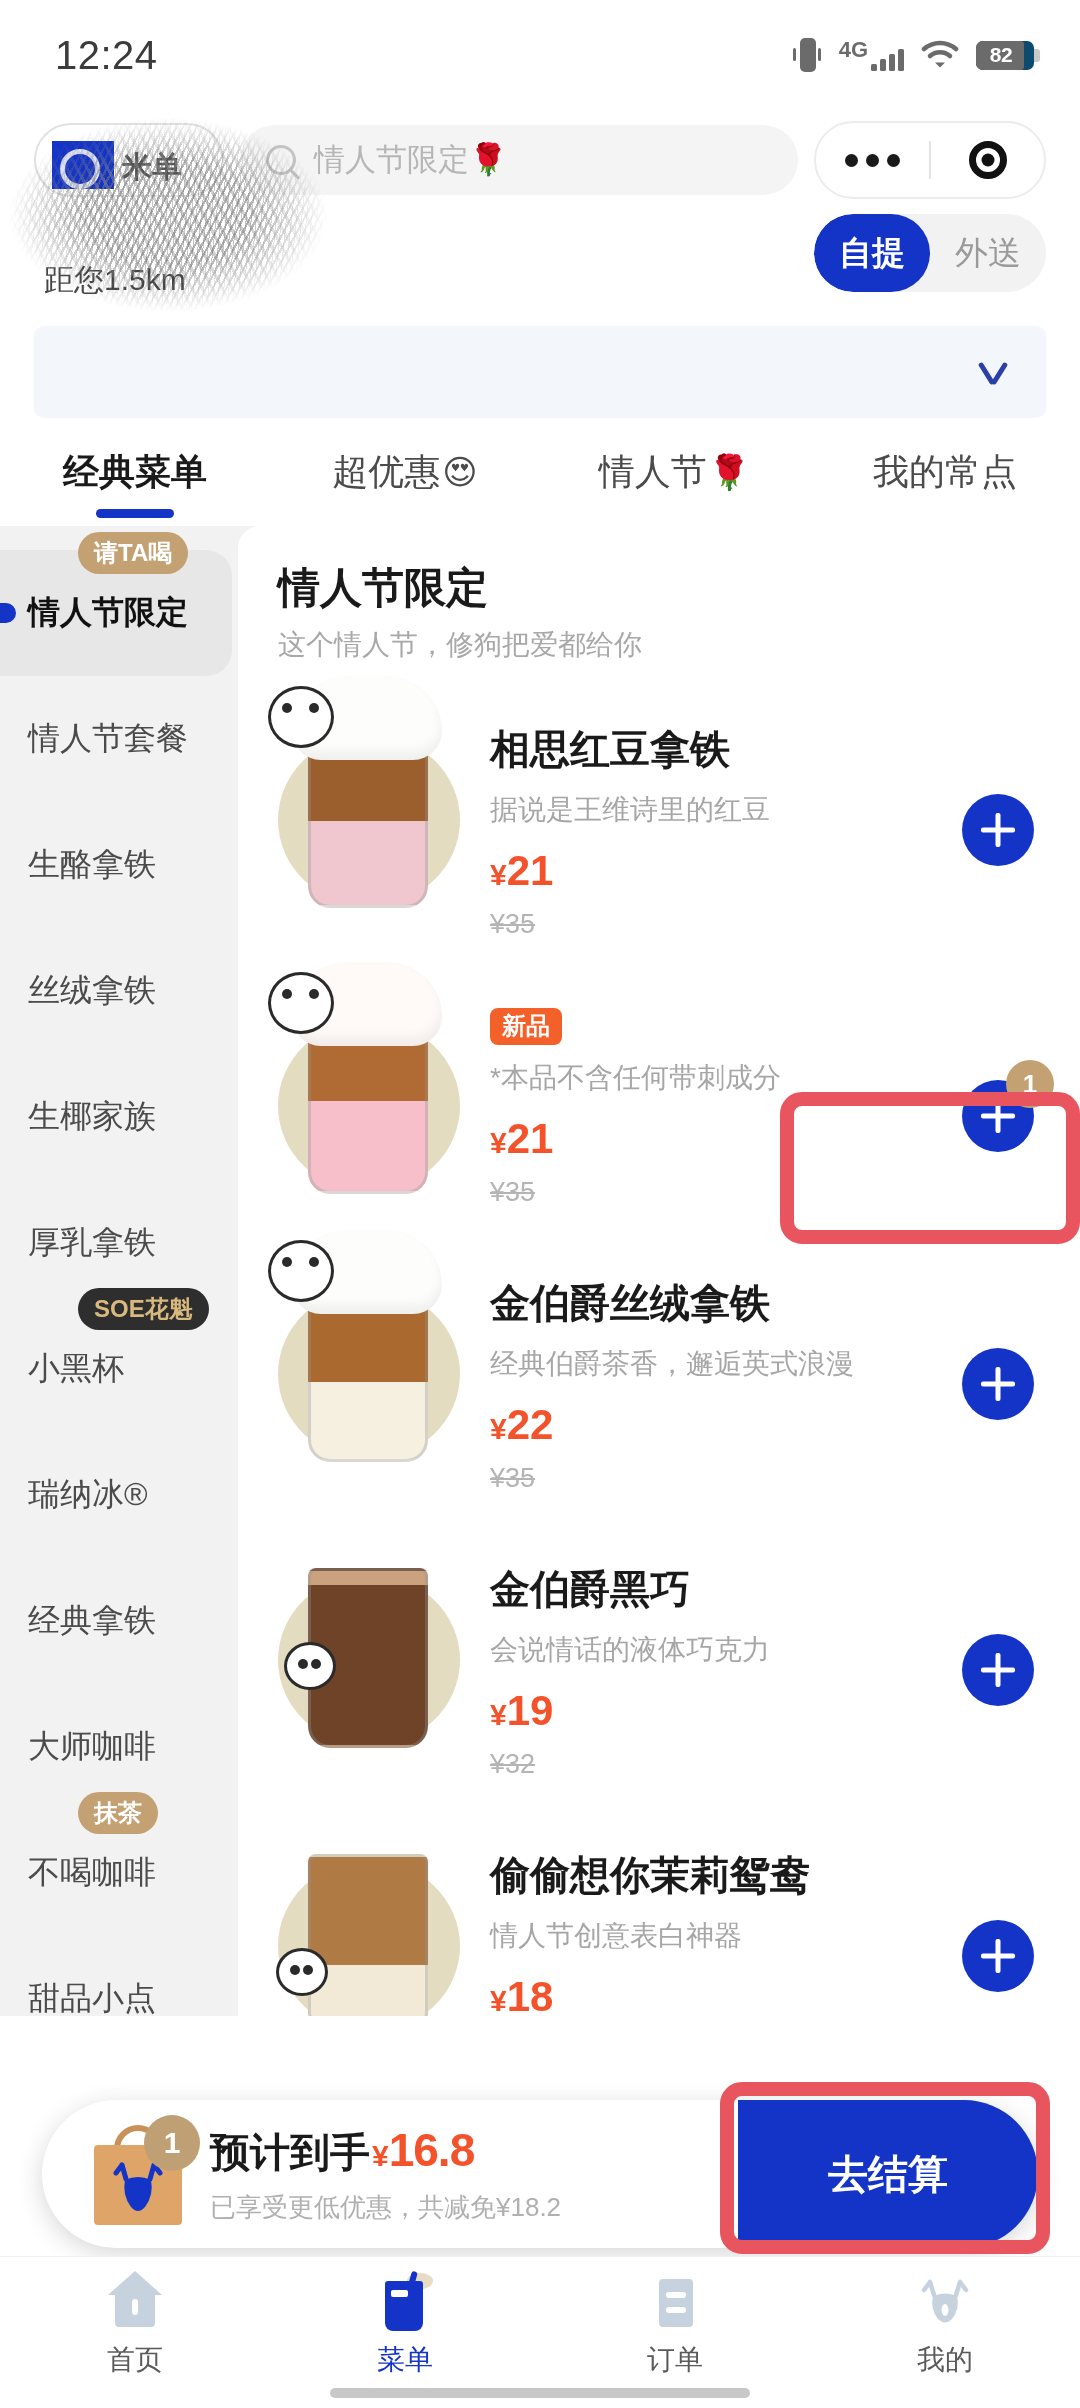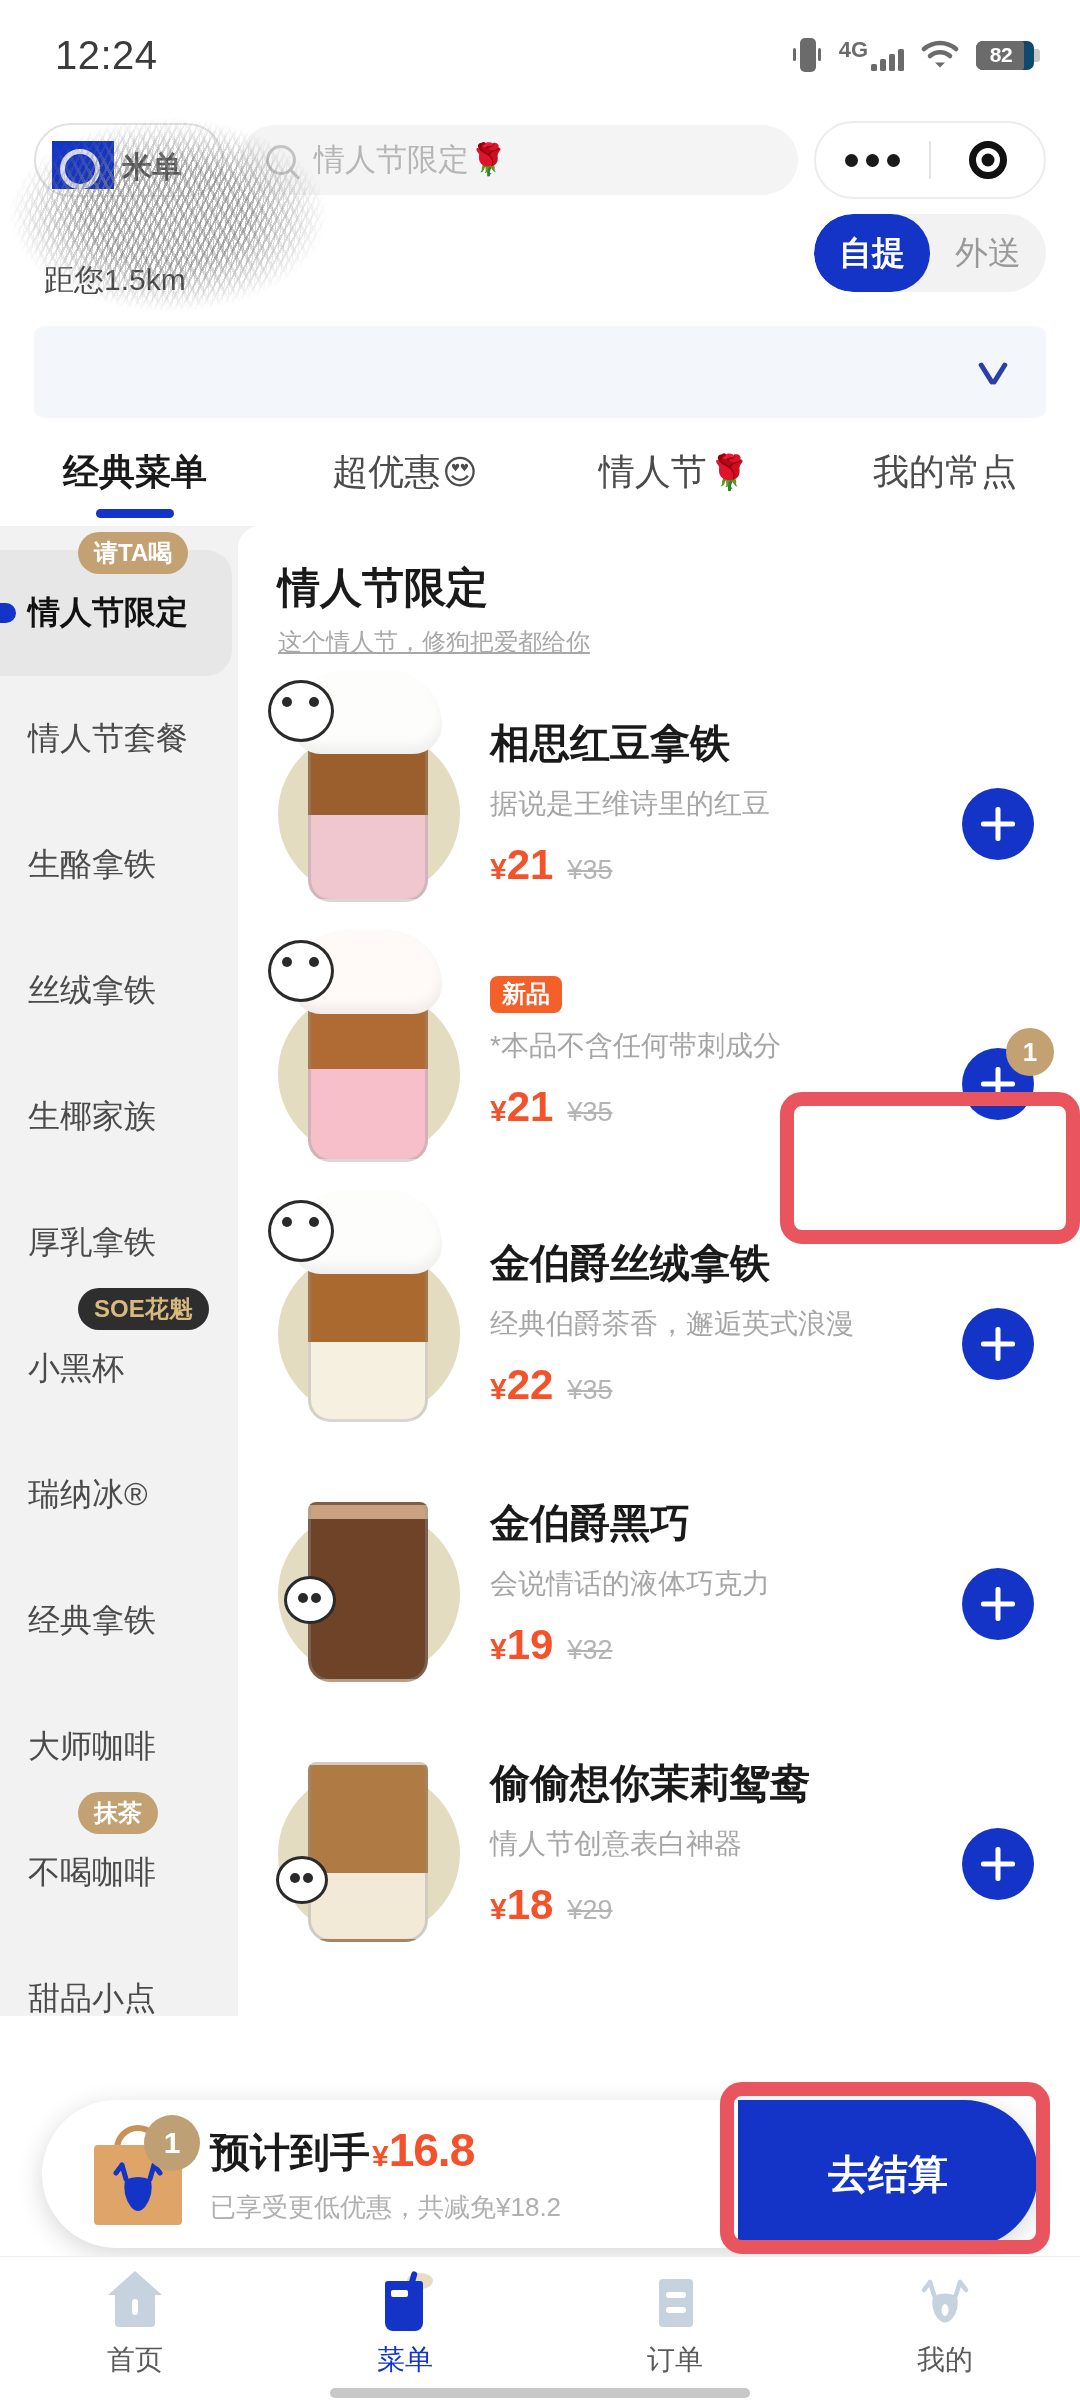--- a/index.html
+++ b/index.html
@@ -127,21 +127,21 @@
           padding:0 16px; border-radius:21px; display:flex; align-items:center;
           font-size:24px; font-weight:700; color:#fff; white-space:nowrap;
           z-index:4; }
   .side-badge.gold { background:#c4a173; }
   .side-badge.dark { background:#2e2e2e; color:#d9b97e; }
 
   .list { flex:1; background:#fff; border-radius:22px 0 0 0; margin-left:6px;
           padding:0 0 0 0; overflow:hidden; position:relative; }
   .sec-head { padding:34px 40px 4px 40px; }
   .sec-title { font-size:42px; font-weight:700; color:#1a1a1a; }
-  .sec-sub { font-size:24px; color:#a8a8a8; margin-top:10px;text-decoration:underline; }
+  .sec-sub { font-size:28px; color:#a8a8a8; margin-top:10px; }
 
   .item { display:flex; padding:14px 40px 14px 26px; align-items:flex-start;
           position:relative; }
   .thumb { width:212px; height:232px; flex:none; position:relative; }
   .thumb .disc { position:absolute; left:14px; top:52px; width:182px; height:172px;
           background:#e3dcc0; border-radius:50%; }
   .cup { position:absolute; left:44px; top:46px; width:120px; height:180px;
           border-radius:8px 8px 22px 22px; overflow:hidden;
           border:3px solid rgba(150,150,150,.35); }
   .foam { position:absolute; left:28px; top:-6px; width:150px; height:84px;
@@ -154,21 +154,21 @@
           height:10px; background:#2a2a2a; border-radius:50%; }
   .doodle:after { content:""; position:absolute; right:12px; top:14px; width:10px;
           height:10px; background:#2a2a2a; border-radius:50%; }
 
   .info { flex:1; padding-top:40px; padding-left:14px; }
   .nm { font-size:40px; font-weight:700; color:#1a1a1a; display:flex;
         align-items:center; gap:14px;text-align:right; }
   .new-badge { background:#f4602a; color:#fff; font-size:24px; font-weight:700;
         padding:4px 12px; border-radius:8px; line-height:1.2; }
   .ds { font-size:28px; color:#a6a6a6; margin-top:14px; }
-  .pr { margin-top:18px; display:flex; align-items:baseline; gap:14px; }
+  .pr { margin-top:18px; display:flex; align-items:baseline; gap:14px;flex-direction:column; }
   .p-now { color:#f4522a; font-weight:700; font-size:30px; }
   .p-now b { font-size:42px; }
   .p-old { color:#b4b4b4; font-size:27px; text-decoration:line-through; }
 
   .plus-wrap { position:relative; width:78px; flex:none; padding-top:112px; }
   .plus { width:72px; height:72px; border-radius:50%; background:#1434c8;
           position:relative; }
   .plus:before,.plus:after { content:""; position:absolute; background:#fff;
           border-radius:2px; left:50%; top:50%; }
   .plus:before { width:34px; height:5px; transform:translate(-50%,-50%); }

